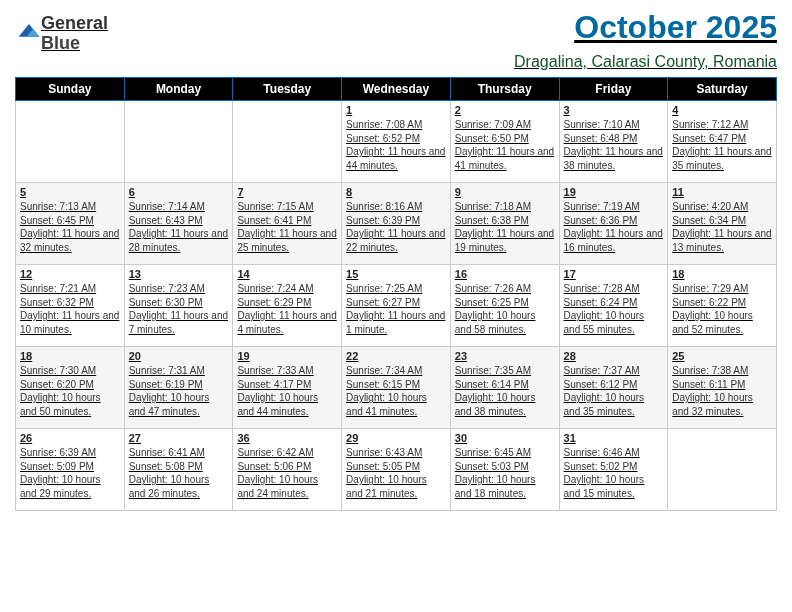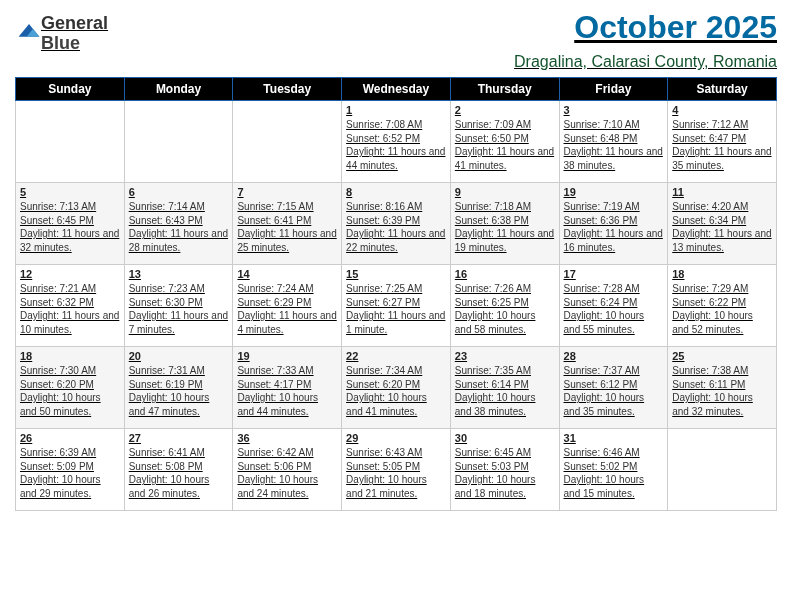--- a/index.html
+++ b/index.html
@@ -285,21 +285,21 @@
           <td>
             <span class="day-num">19</span>
             <div class="day-info">Sunrise: 7:33 AM
 Sunset: 4:17 PM
 Daylight: 10 hours
 and 44 minutes.</div>
           </td>
           <td>
             <span class="day-num">22</span>
             <div class="day-info">Sunrise: 7:34 AM
-Sunset: 6:20 PM
+Sunset: 6:15 PM
 Daylight: 10 hours
 and 41 minutes.</div>
           </td>
           <td>
             <span class="day-num">23</span>
             <div class="day-info">Sunrise: 7:35 AM
 Sunset: 6:14 PM
 Daylight: 10 hours
 and 38 minutes.</div>
           </td>

